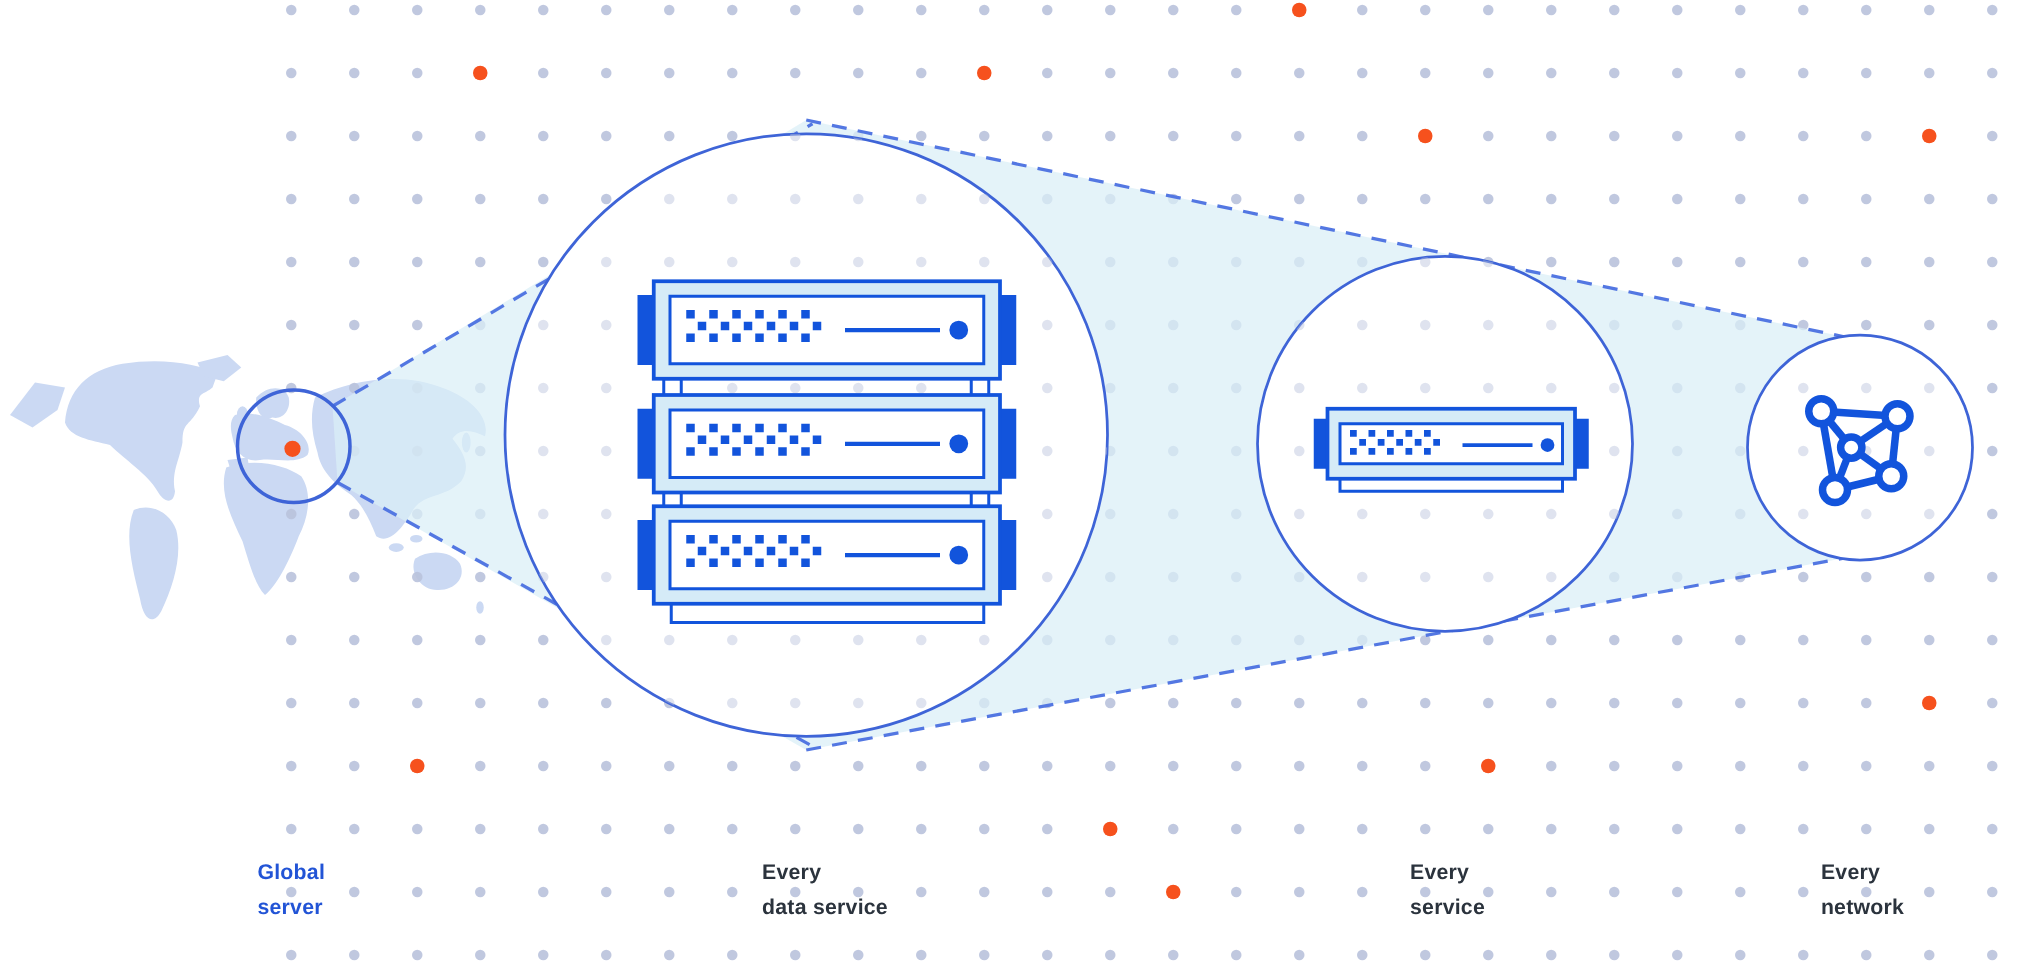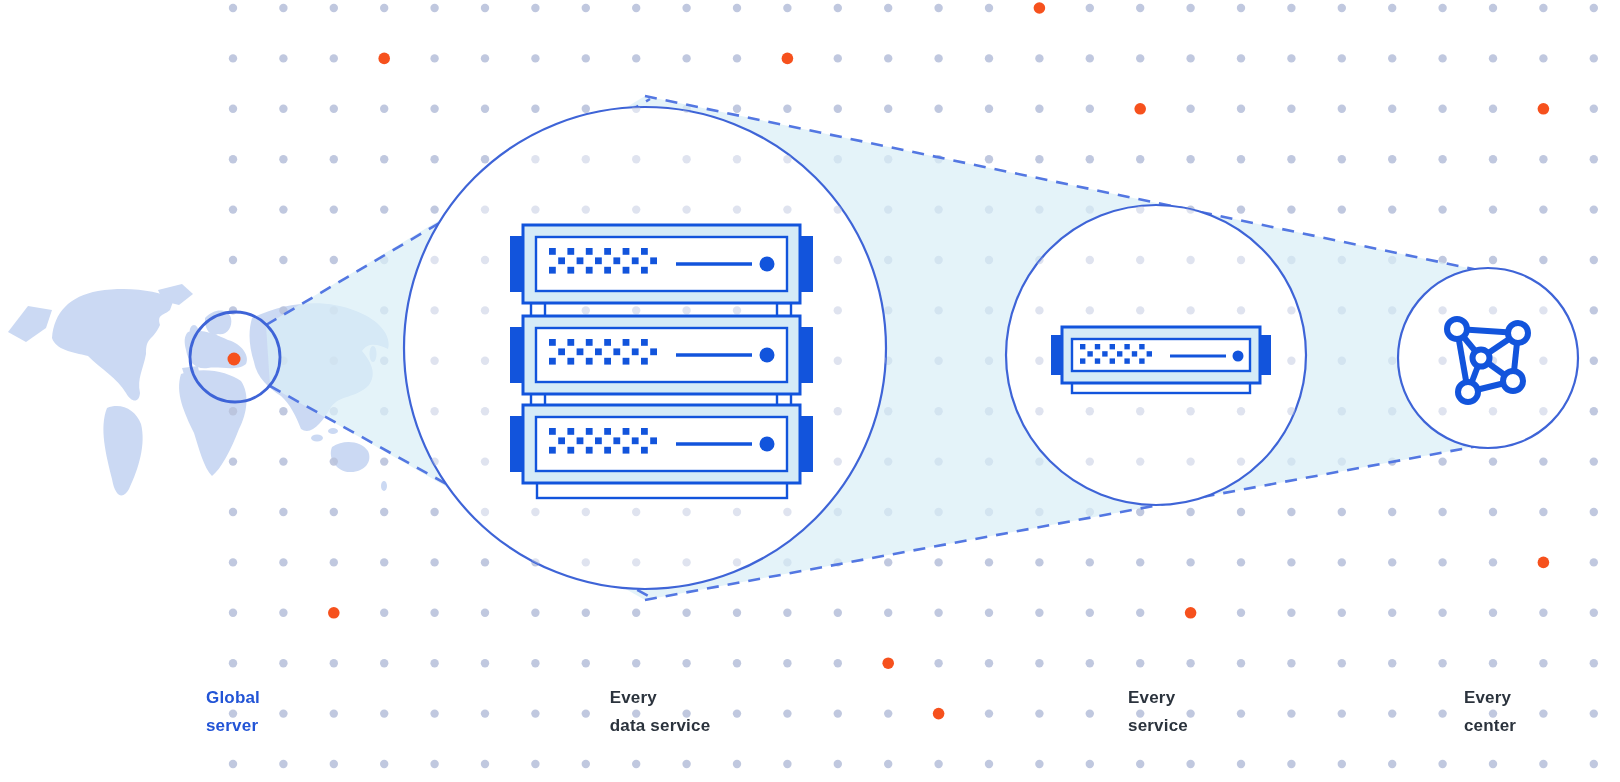--- a/index.html
+++ b/index.html
@@ -1142,15 +1142,15 @@
   <div class="label" style="left:660px">
     <span>Every</span>
     <span>data service</span>
   </div>
   <div class="label" style="left:1158px">
     <span>Every</span>
     <span>service</span>
   </div>
   <div class="label" style="left:1490px">
     <span>Every</span>
-    <span>center</span>
+    <span>network</span>
   </div>
 </div>
 
 </body></html>

